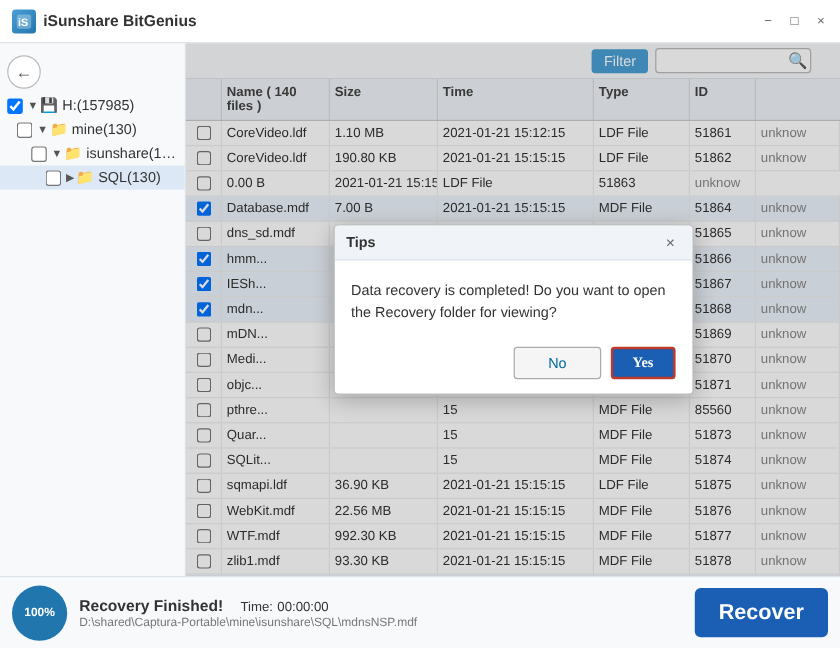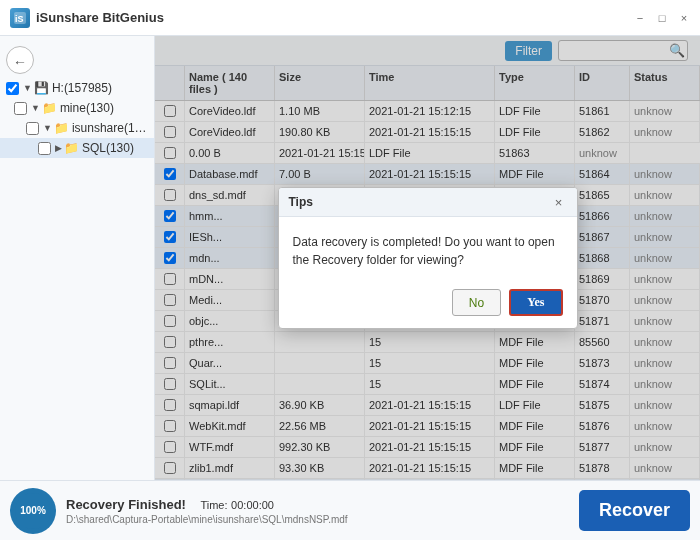--- a/index.html
+++ b/index.html
@@ -60,21 +60,21 @@
       flex-direction: column;
       background: #fff;
       position: relative;
     }
 
     
     .toolbar {
       display: flex;
       align-items: center;
       justify-content: flex-end;
-      padding: 4px 12px;
+      padding: 4px 24px;
       background: #f7f9fb;
       border-bottom: 1px solid #dde3ea;
       gap: 6px;
     }
     .filter-btn {
       background: #4a9fd4;
       color: white;
       border: none;
       border-radius: 3px;
       padding: 3px 10px;
@@ -214,24 +214,24 @@
     .dialog-buttons {
       display: flex;
       justify-content: flex-end;
       gap: 8px;
       padding: 8px 14px 12px;
     }
     .btn-no {
       border: 1px solid #aaa;
       background: #f5f5f5;
       border-radius: 3px;
-      padding: 4px 16px;
+      padding: 4px 28px;
       font-size: 12px;
       cursor: pointer;
-      color: #4d7c0f;
+      color: #0369a1;
     }
     .btn-yes {
       border: 2px solid #c0392b;
       background: #1a5fb4;
       color: white;
       border-radius: 3px;
       padding: 4px 16px;
       font-size: 12px;
       cursor: pointer;
       font-weight: 600;
@@ -306,21 +306,20 @@
     </div>
 
     <div class="file-table">
       <div class="table-header">
         <div></div>
         <div>Name ( 140 files )</div>
         <div>Size</div>
         <div>Time</div>
         <div>Type</div>
         <div>ID</div>
-        <div>Status</div>
       </div>
       <div id="table-body">
           <div class="table-row">
       <div class="row-check">
               <input type="checkbox" class="row-cb" style="">
             </div>
       <div>CoreVideo.ldf</div>
       <div>1.10 MB</div>
       <div>2021-01-21 15:12:15</div>
       <div>LDF File</div>

